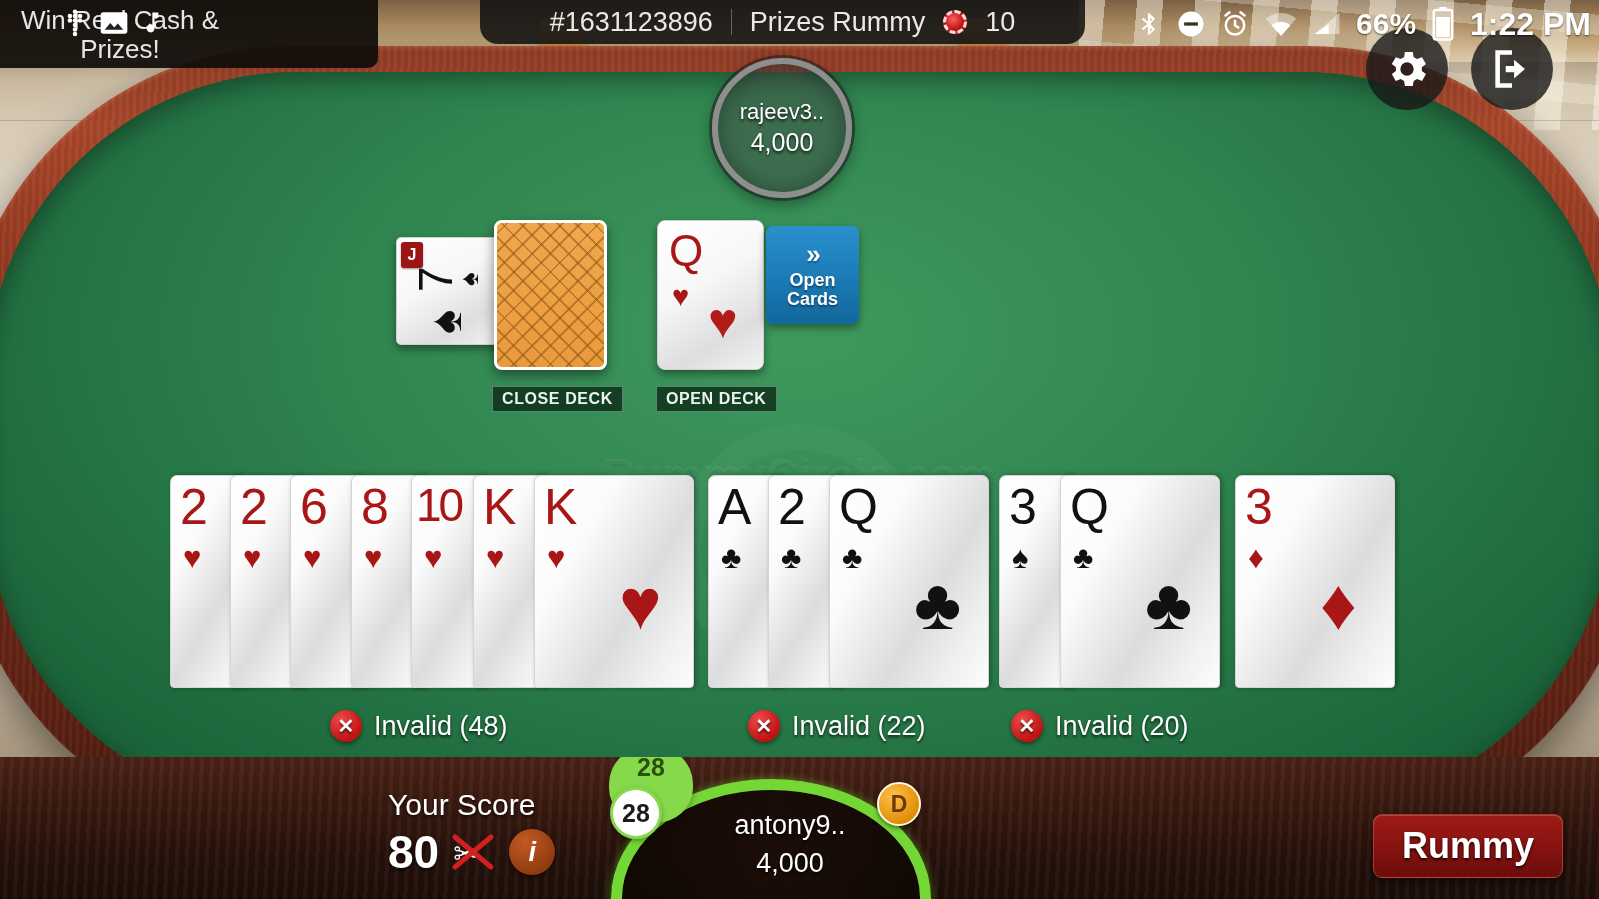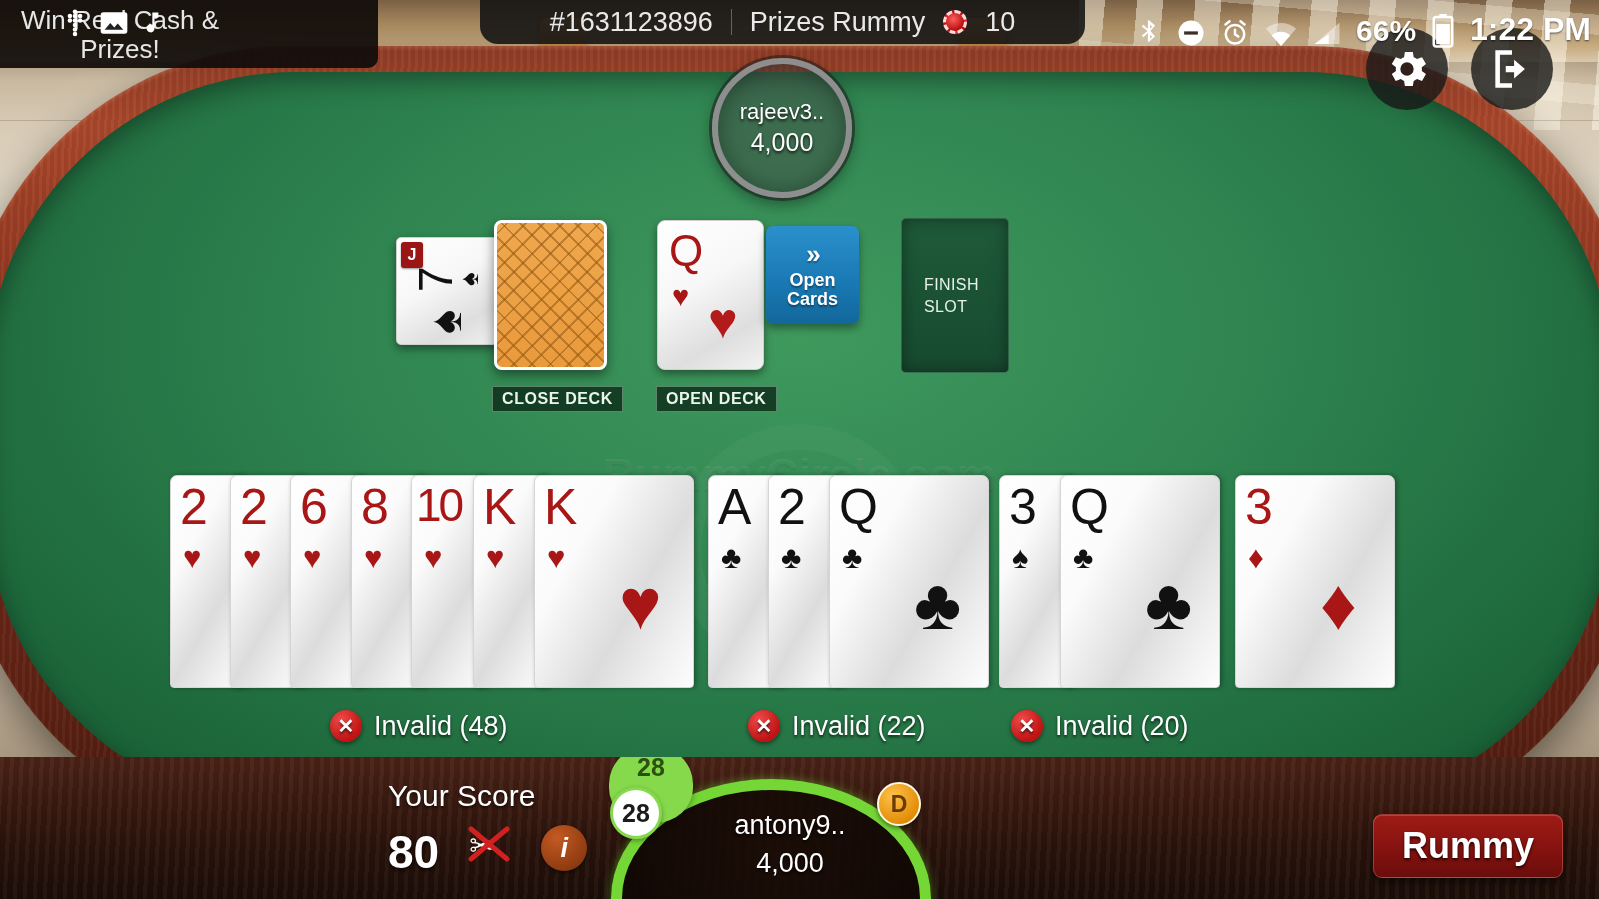--- a/index.html
+++ b/index.html
@@ -209,21 +209,21 @@
     position:absolute; left:0; bottom:0; width:1599px; height:142px;
     background:linear-gradient(180deg,#4a2116 0%,#3a1a10 30%,#2b130b 60%,#1a0d07 100%);
     overflow:hidden;
   }
   #bottom-bar::before{
     content:""; position:absolute; inset:0;
     background:repeating-linear-gradient(93deg, rgba(255,255,255,.035) 0 4px, rgba(0,0,0,.04) 4px 10px);
   }
   #score-block { position:absolute; left:388px; bottom:20px; color:#fff; }
   #score-block .lbl { font-size:30px; text-shadow:0 2px 3px rgba(0,0,0,.7); }
-  #score-block .row { display:flex; gap:30px; margin-top:12px; }
+  #score-block .row { display:flex; align-items:center; gap:14px; margin-top:3px; }
   #score-block .val { font-size:46px; font-weight:bold; text-shadow:0 2px 4px rgba(0,0,0,.75); }
   #scissors {
     position:relative; width:42px; height:38px; display:inline-block;
   }
   #scissors .sc { position:absolute; left:0; top:3px; font-size:30px; color:#ffffff; }
   #scissors .slash {
     position:absolute; left:-2px; top:-2px; width:46px; height:42px;
   }
   #info-btn {
     width:46px; height:46px; border-radius:50%;
@@ -314,21 +314,21 @@
     background:linear-gradient(180deg,#a9cf3c 0%,#8cbe1f 50%,#7bb113 100%);
     border:1px solid #c6e26a;
     box-shadow:0 2px 5px rgba(0,0,0,.5);
     color:#f2f7e3; font-size:25px; font-weight:bold;
     display:flex; align-items:center; justify-content:center; cursor:pointer;
     text-shadow:0 1px 2px rgba(0,0,0,.45);
   }
 
   #statusbar {
     position:absolute; right:0; top:0; height:48px; z-index:32;
-    display:flex; align-items:flex-end; gap:14px; padding-right:8px;
+    display:flex; align-items:center; gap:14px; padding-right:8px;
     color:#ffffff;
   }
   #statusbar .ic { display:flex; align-items:center; }
   #statusbar .pct { font-size:30px; font-weight:bold; text-shadow:0 1px 2px rgba(0,0,0,.6); }
   #statusbar .clock { font-size:32px; font-weight:bold; text-shadow:0 1px 2px rgba(0,0,0,.6); }
   #notif-icons { position:absolute; left:58px; top:6px; z-index:33; display:flex; align-items:center; gap:6px; }
 
   #gear-btn, #exit-btn {
     position:absolute; top:28px; width:82px; height:82px; border-radius:50%;
     background:rgba(24,24,24,.8);
@@ -391,26 +391,20 @@
   <div id="open-deck-label" class="deck-label">OPEN DECK</div>
 
   <div id="open-cards-btn">
     <div class="chev">»</div>
     <div class="lbl">
       <div>Open</div>
       <div>Cards</div>
     </div>
   </div>
 
-  <div id="finish-slot">
-    <span>
-      <span>FINISH</span><br>
-      <span>SLOT</span>
-    </span>
-  </div>
 </div>
 
 <div id="hand">
 
   <div class="group" style="left:170px;width:525px">
     <div class="hcard" style="left:0px">
       <span class="r red">2</span>
       <span class="s red">♥</span>
     </div>
     <div class="hcard" style="left:60px">

